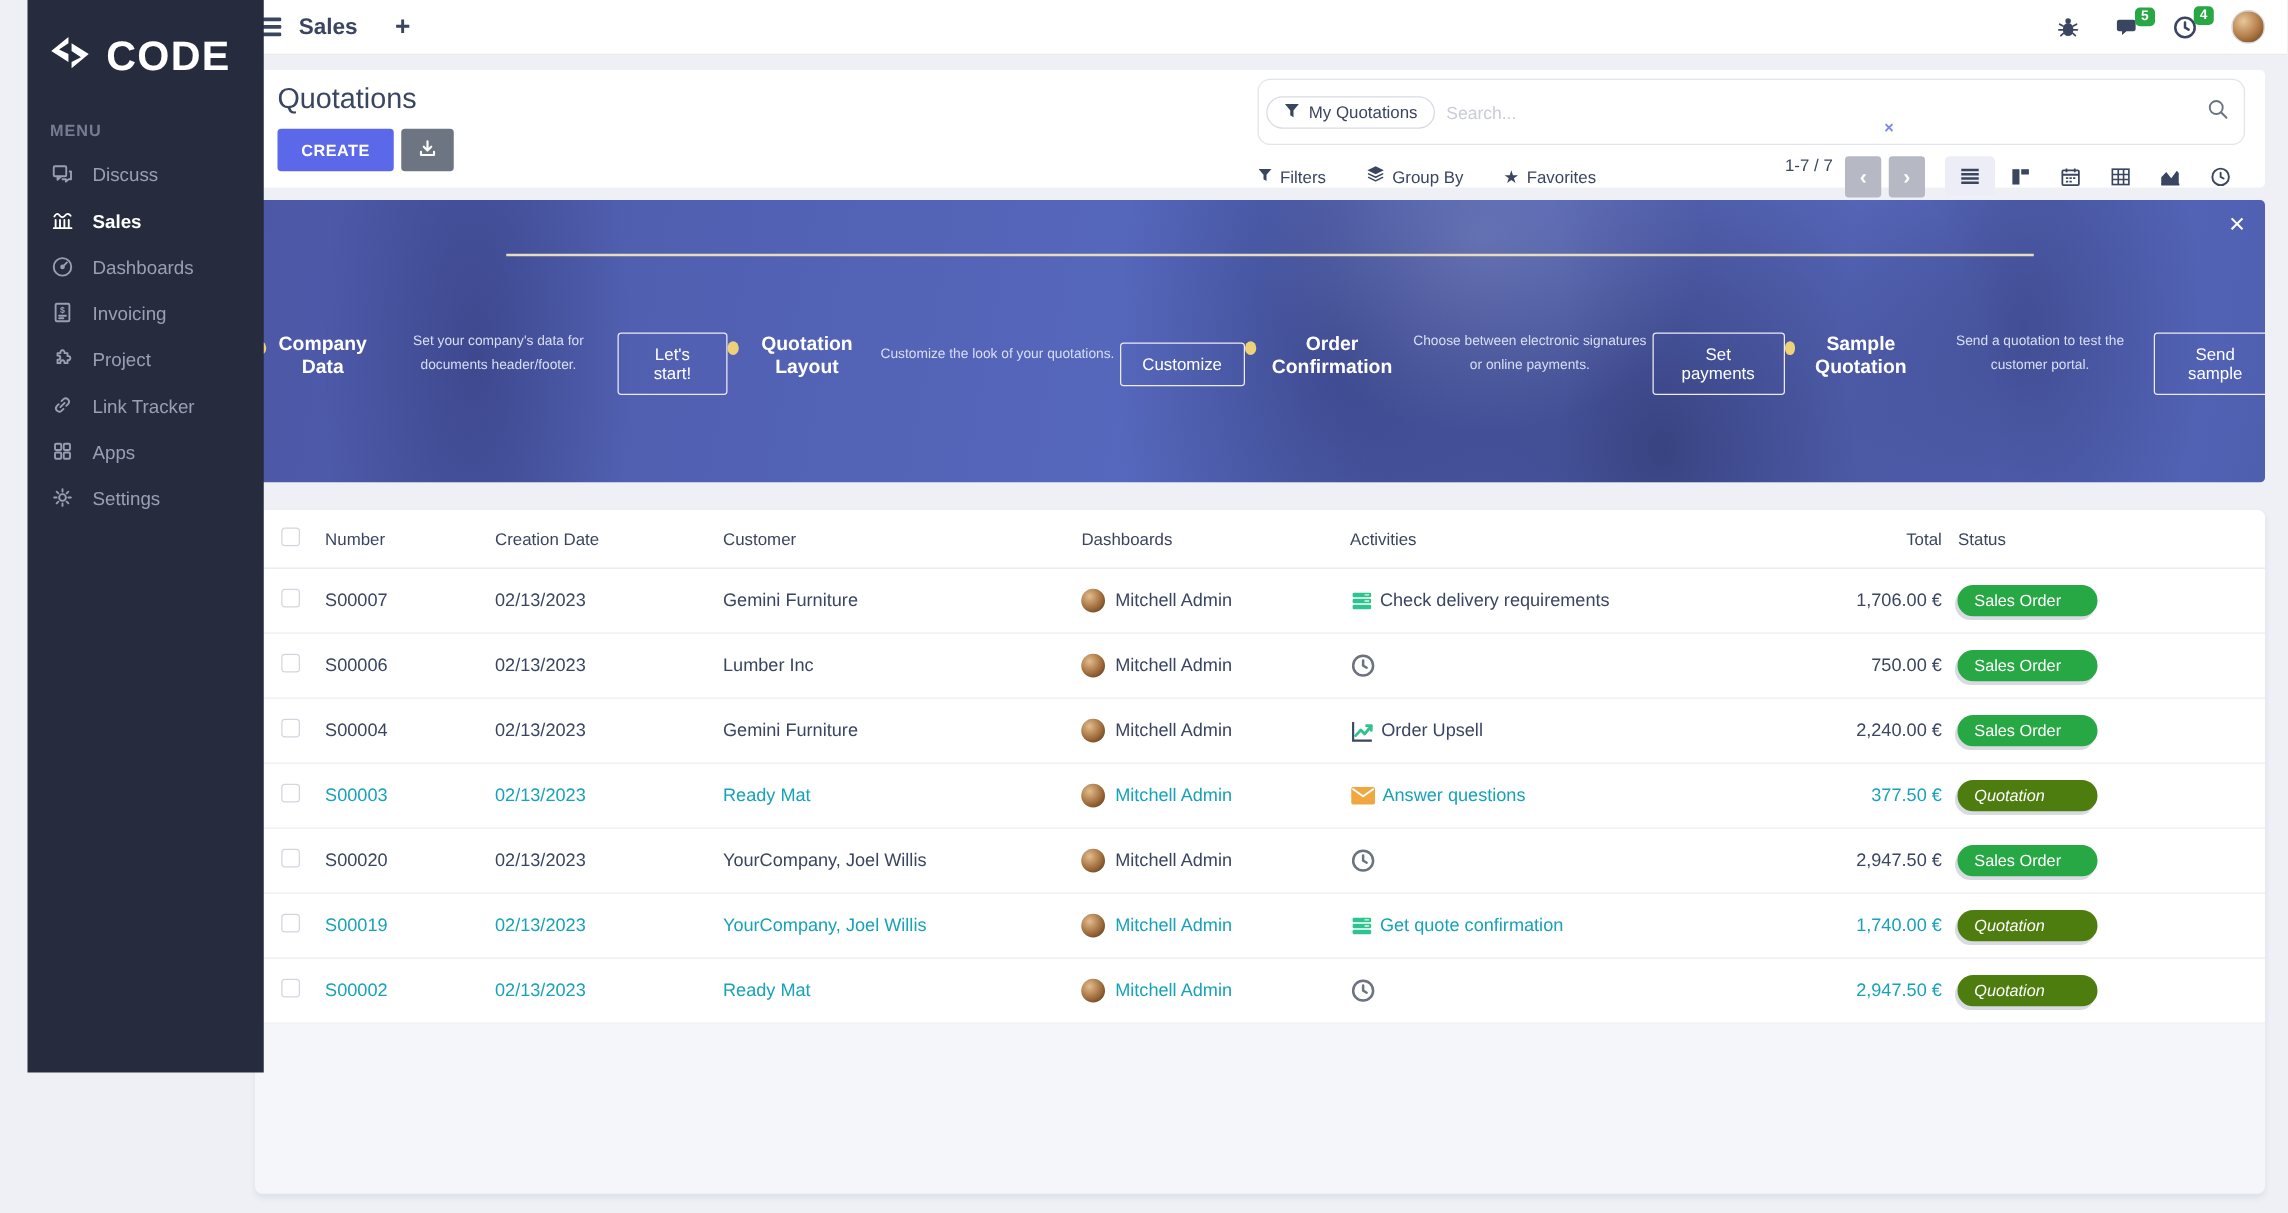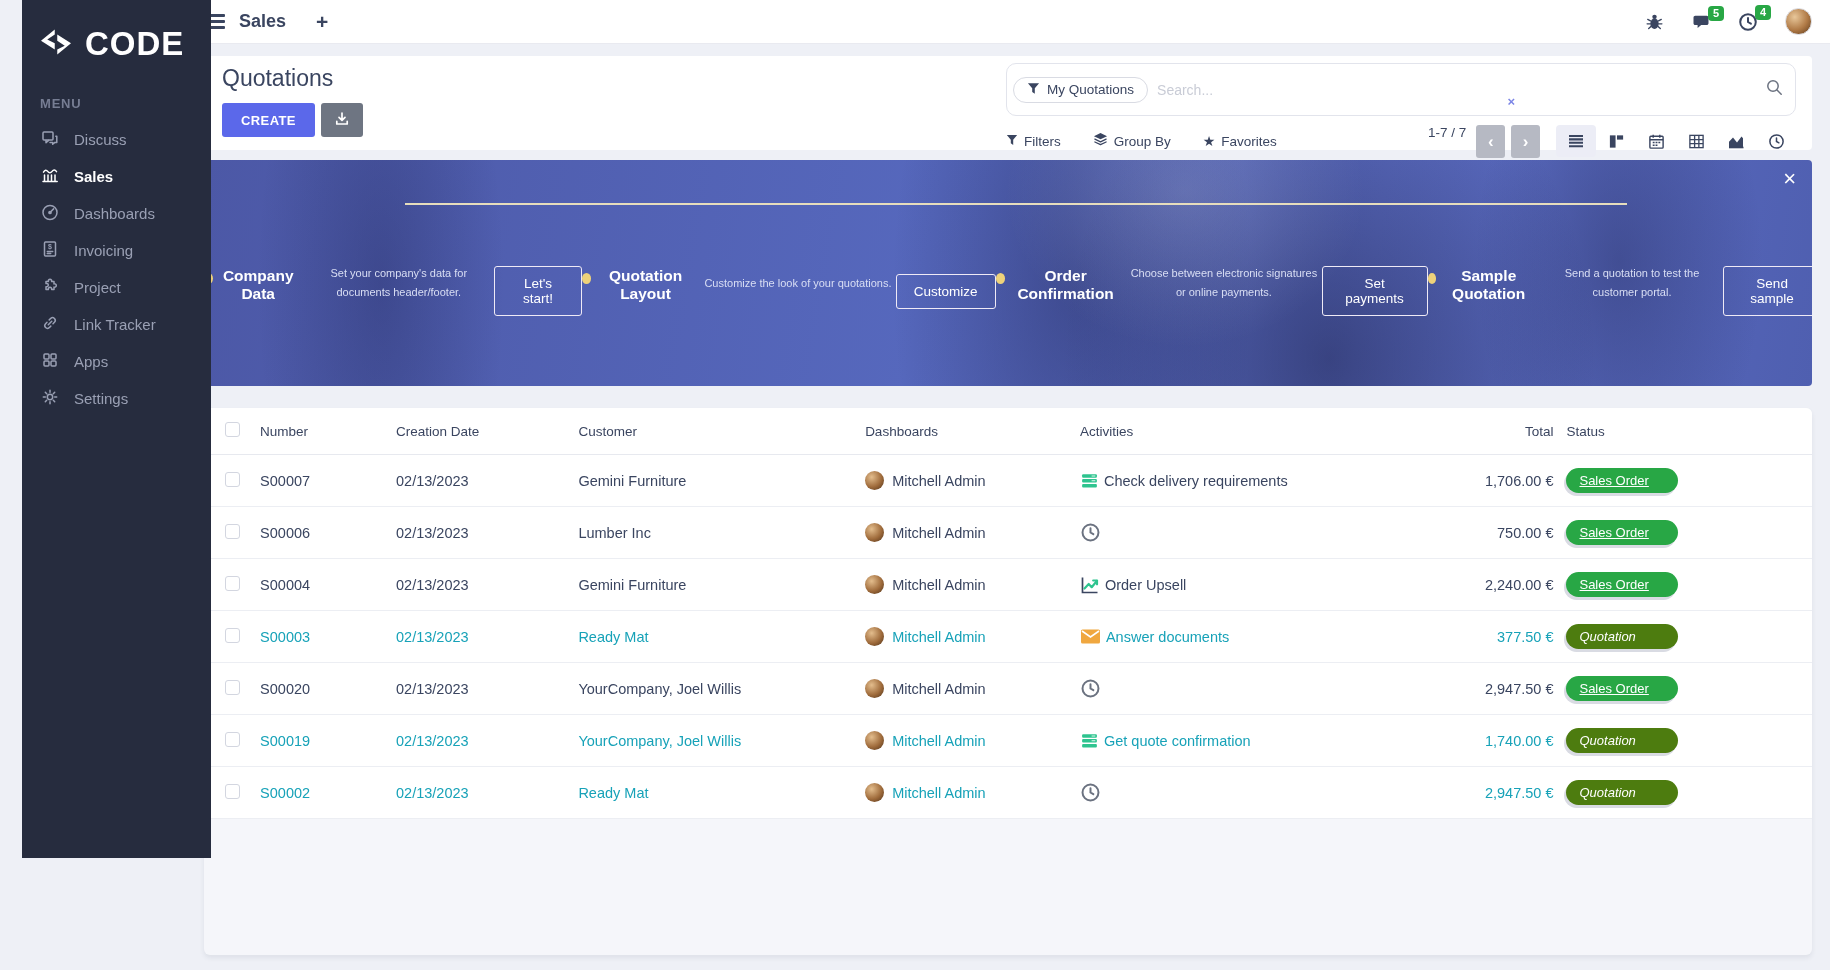--- a/index.html
+++ b/index.html
@@ -81,21 +81,21 @@
   .c-num { width:155px; }
   .c-date { width:208px; }
   .c-cust { width:327px; }
   .c-sales { width:245px; display:flex; align-items:center; gap:8px; }
   .c-act { width:320px; display:flex; align-items:center; gap:5px; }
   .c-total { width:220px; text-align:right; }
   .c-status { width:280px; margin-left:13px; }
   .avatar-sm { width:19px; height:19px; border-radius:50%; background:radial-gradient(circle at 35% 32%, #e3bd8d, #a06c3c 55%, #5f3c1e 90%); flex:0 0 auto; }
   .trow.q, .trow.q .c-num, .trow.q .c-date, .trow.q .c-cust, .trow.q .c-sales, .trow.q .c-act, .trow.q .c-total { color:#17a2b8; }
   .badge { display:inline-block; min-width:112px; padding:5px 13px; border-radius:13px; color:#fff; font-size:13px; white-space:nowrap; box-shadow:-2px 3px 0 0 #d9dbe3; }
-  .badge.green { background:#28a745;text-decoration:underline; }
+  .badge.green { background:#28a745; }
   .badge.teal { background:#4d7c0f;font-style:italic; }
   .tfoot { display:flex; align-items:center; height:45px; padding-left:21px; background:#fff; border-bottom:1px solid #e7e9ef; }
   .tfoot .c-total { font-weight:bold; font-size:13.5px; color:#3a4560; }
   .act-icon { display:inline-flex; align-items:center; }
 </style>
 </head>
 <body>
 
 <div class="sidebar">
   <div class="logo">
@@ -423,21 +423,21 @@
             <span class="avatar-sm"></span>
             <span>Mitchell Admin</span>
           </div>
         <div class="c-act">
           <span class="act-icon">
               <svg width="21" height="17" viewBox="0 0 21 17">
                 <rect x="1" y="1.5" width="19" height="14" rx="1.5" fill="#f0a73f"></rect>
                 <path d="M2 3l8.5 6L19 3" stroke="#fff" stroke-width="1.6" fill="none"></path>
               </svg>
             </span>
-          <span>Answer documents</span>
+          <span>Answer questions</span>
         </div>
         <div class="c-total">377.50 €</div>
         <div class="c-status"><span class="badge teal">Quotation</span></div>
       </div>
 
       <div class="trow">
         <div class="c-check"><span class="cb"></span></div>
         <div class="c-num">S00020</div>
         <div class="c-date">02/13/2023</div>
         <div class="c-cust">YourCompany, Joel Willis</div>

